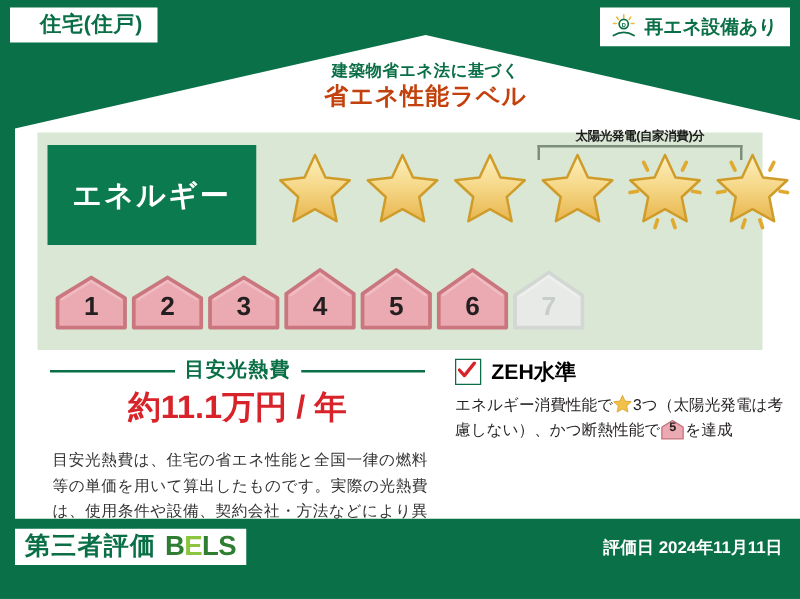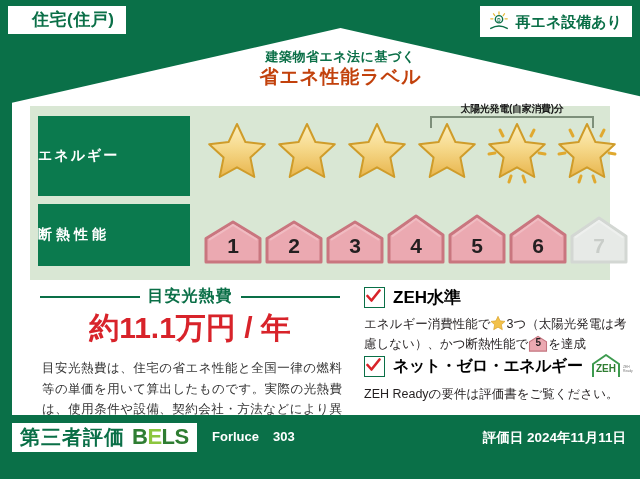--- a/index.html
+++ b/index.html
@@ -45,24 +45,24 @@
 
   
   .panel{
     position:absolute;left:18px;top:78px;width:580px;height:174px;
     background:#d9e7d4;
   }
   .row{position:absolute;left:0;width:100%;display:flex;align-items:center;}
   .row-energy{top:10px;height:80px;}
   .row-insul{top:98px;height:62px;}
   .row-label{
-    width:152px;height:100%;margin-left:8px;
+    width:167px;height:100%;margin-left:8px;
     background:#0b7a4e;color:#ffffff;
-    display:flex;flex-direction:column;justify-content:center;align-items:flex-start;
-    font-size:14px;font-weight:bold;letter-spacing:2px;line-height:1.25;
+    display:flex;flex-direction:column;justify-content:center;align-items:center;
+    font-size:23px;font-weight:bold;letter-spacing:2px;line-height:1.25;
   }
   .row-label.one-line{letter-spacing:4px;}
   .row-body{flex:1;position:relative;height:100%;}
 
   
   .stars{position:absolute;left:14px;top:4px;display:flex;gap:4px;align-items:center;}
   .star-wrap{position:relative;width:66px;height:66px;}
   .star-wrap svg{display:block;width:66px;height:66px;}
 
   
@@ -87,21 +87,21 @@
 
   
   .cost-head{
     position:absolute;left:28px;top:258px;width:300px;
     display:flex;align-items:center;gap:8px;
     color:#0a6f47;font-size:16px;font-weight:bold;letter-spacing:1px;
   }
   .cost-head .ln{flex:1;height:2px;background:#0a6f47;}
   .cost-val{
     position:absolute;left:28px;top:280px;width:300px;text-align:center;
-    color:#d8232a;font-size:30px;font-weight:bold;letter-spacing:0px;
+    color:#d8232a;font-size:26px;font-weight:bold;letter-spacing:0px;
   }
   .cost-note{
     position:absolute;left:30px;top:330px;width:300px;
     color:#333333;font-size:12.5px;line-height:1.65;letter-spacing:0px;text-align:justify;
   }
 
   
   .divider{position:absolute;left:341px;top:258px;width:2px;height:130px;background:#ffffff;}
   .zeh-block{position:absolute;left:352px;width:272px;}
   .zeh-1{top:258px;}
@@ -274,23 +274,20 @@
                     <line x1="41" y1="62" x2="39" y2="56"></line>
                   </g>
                   <polygon points="33,4 41.4,22 60.8,24.2 46.4,37.6 50.3,57 33,47.3 15.7,57 19.6,37.6 5.2,24.2 24.6,22" fill="url(#g)" stroke="#cf9c2a" stroke-width="2" stroke-linejoin="round"></polygon>
                 </svg>
               </span>
             </div>
         </div>
       </div>
 
       <div class="row row-insul">
-        <div class="row-label one-line">
-          <span>断熱性能</span>
-        </div>
         <div class="row-body">
           <div class="houses">
               <span class="hs on">
                 <svg width="58" height="44" viewBox="0 0 58 44">
                   <path d="M2 42 L2 18.48 L29 2 L56 18.48 L56 42 Z" fill="#eba9b1" stroke="#c9767f" stroke-width="3" stroke-linejoin="round"></path>
                   <path d="M5 19.8 L29 5 L53 19.8" fill="none" stroke="#f0bcc2" stroke-width="2"></path>
                 </svg>
                 <span>1</span>
               </span>
               <span class="hs on">
@@ -361,46 +358,24 @@
       </div>
       <div class="zeh-body">
         <span>エネルギー消費性能で</span><span class="inline-star"><svg viewBox="0 0 24 24" width="16" height="16">
               <polygon points="12,2 15.1,8.8 22.5,9.6 17,14.6 18.5,22 12,18.3 5.5,22 7,14.6 1.5,9.6 8.9,8.8" fill="#f2c14a" stroke="#d9a227" stroke-width="1"></polygon>
             </svg></span><span>3つ（太陽光発電は考慮しない）、かつ断熱性能で</span><span class="inline-house"><svg viewBox="0 0 22 19" width="20" height="17">
               <path d="M1.5 18 L1.5 7.5 L11 1.5 L20.5 7.5 L20.5 18 Z" fill="#eba9b1" stroke="#c4747f" stroke-width="1.2"></path>
             </svg><span>5</span></span><span>を達成</span>
       </div>
     </div>
 
-    <div class="zeh-block zeh-2">
-      <div class="zeh-head">
-        <span class="chk">
-          <svg width="15" height="15" viewBox="0 0 15 15">
-            <path d="M1.5 7 L5.5 11.5 L13.5 1.5" fill="none" stroke="#d8232a" stroke-width="2.6" stroke-linecap="round" stroke-linejoin="round"></path>
-          </svg>
-        </span>
-        <span class="zeh-title sp">ネット・ゼロ・エネルギー</span>
-        <span class="zeh-logo">
-          <svg viewBox="0 0 44 26">
-            <path d="M3 24 L3 11 L16 2 L29 11 L29 24" fill="none" stroke="#3d9b4f" stroke-width="2" stroke-linejoin="round"></path>
-            <text x="16" y="19" font-size="10" font-weight="bold" fill="#2f7d32" text-anchor="middle" font-family="Liberation Sans, sans-serif">ZEH</text>
-            <text x="33" y="15" font-size="3.4" fill="#7a7a7a" font-family="Liberation Sans, sans-serif">ZEH</text>
-            <text x="33" y="19" font-size="3.4" fill="#7a7a7a" font-family="Liberation Sans, sans-serif">Ready</text>
-          </svg>
-        </span>
-      </div>
-      <div class="zeh-body">ZEH Readyの要件は評価書をご覧ください。</div>
-    </div>
 
   </div>
 
   <div class="footer">
     <div class="bels-badge">
       <span class="bels-jp">第三者評価</span>
       <span class="bels-en"><span class="b1">B</span><span class="b2">E</span><span class="b3">LS</span></span>
     </div>
-    <div class="proj">
-      <span>Forluce</span><span class="num">303</span>
-    </div>
     <div class="eval-date">評価日 2024年11月11日</div>
   </div>
 
 </div>
 
 </body></html>

